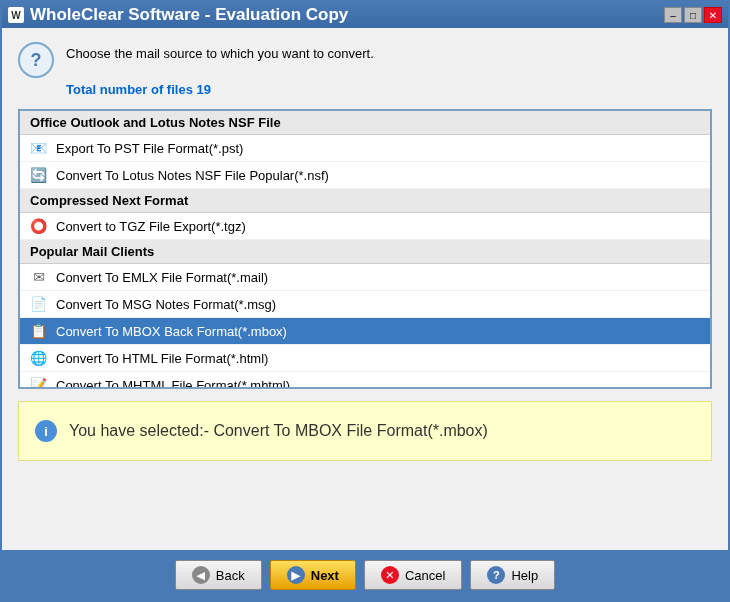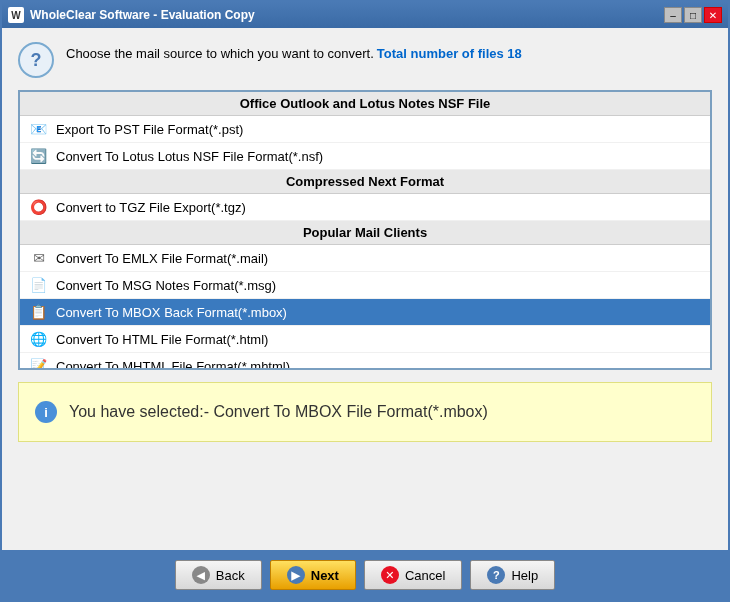--- a/index.html
+++ b/index.html
@@ -46,21 +46,21 @@
       border-radius: 2px;
       display: flex;
       align-items: center;
       justify-content: center;
       font-size: 10px;
       color: #333;
       font-weight: bold;
     }
 
     .title-text {
-      font-size: 12px;
+      font-size: 17px;
       font-weight: bold;
     }
 
     .title-bar-controls {
       display: flex;
       gap: 2px;
     }
 
     .title-btn {
       width: 18px;
@@ -108,22 +108,22 @@
       align-items: center;
       justify-content: center;
       flex-shrink: 0;
       font-size: 18px;
       color: #4a7ab5;
       font-weight: bold;
     }
 
     .header-text {
       display: flex;
-      flex-direction: row;
-      gap: 3px;
+      flex-direction: column;
+      gap: 21px;
       padding-top: 4px;
     }
 
     .header-main {
       font-size: 13px;
       color: #000;
     }
 
     .header-count {
       color: #0066cc;
@@ -132,21 +132,20 @@
     }
 
     
     .list-container {
       border: 2px solid #7a9fc0;
       background: white;
       height: 280px;
       overflow: hidden;
       display: flex;
       position: relative;
-      text-align: center;
     }
 
     .list-inner {
       flex: 1;
       overflow-y: auto;
       overflow-x: hidden;
     }
 
     .list-inner::-webkit-scrollbar {
       width: 16px;
@@ -342,35 +341,35 @@
       <div class="title-btn close">✕</div>
     </div>
   </div>
 
   <div class="content">
 
     <div class="header-section">
       <div class="header-icon">?</div>
       <div class="header-text">
         <span class="header-main">Choose the mail source to which you want to convert.</span>
-        <span class="header-count">Total number of files 18</span>
+        <span class="header-count">Total number of files 19</span>
       </div>
     </div>
 
     <div class="list-container">
       <div class="list-inner">
 
         <div class="list-group-header">Office Outlook and Lotus Notes NSF File</div>
         <div class="list-item">
           <span class="list-item-icon icon-pst">📧</span>
           <span>Export To PST File Format(*.pst)</span>
         </div>
         <div class="list-item">
           <span class="list-item-icon icon-nsf">🔄</span>
-          <span>Convert To Lotus Lotus NSF File Format(*.nsf)</span>
+          <span>Convert To Lotus Notes NSF File Popular(*.nsf)</span>
         </div>
 
         <div class="list-group-header">Compressed Next Format</div>
         <div class="list-item">
           <span class="list-item-icon icon-tgz">⭕</span>
           <span>Convert to TGZ File Export(*.tgz)</span>
         </div>
 
         <div class="list-group-header">Popular Mail Clients</div>
         <div class="list-item">

